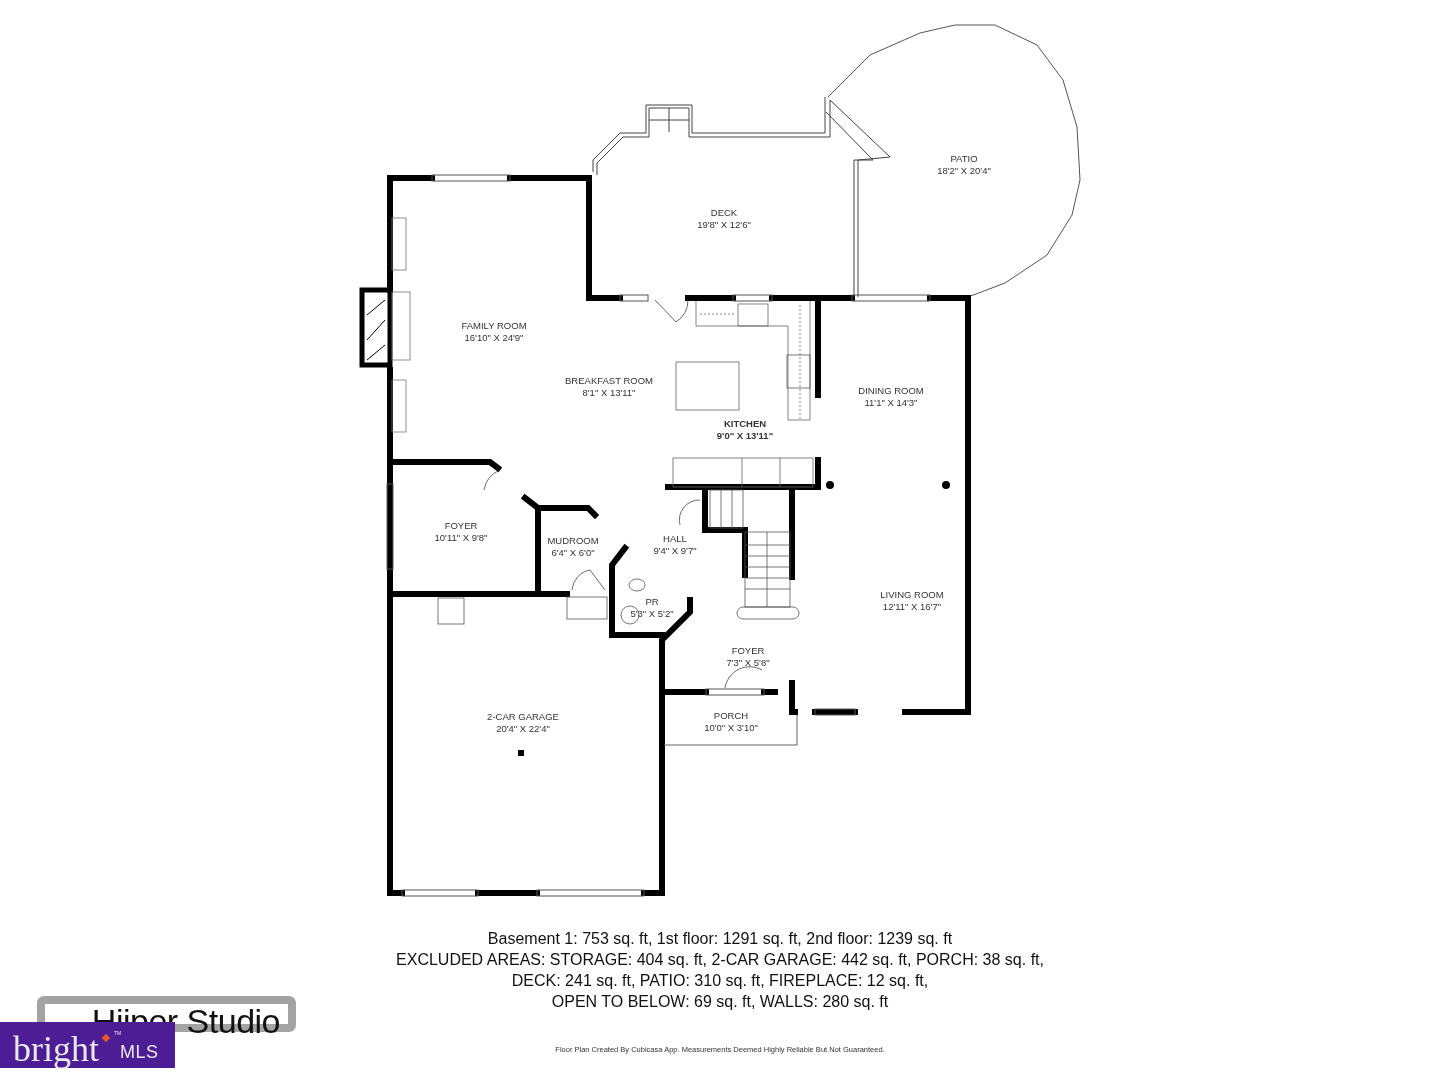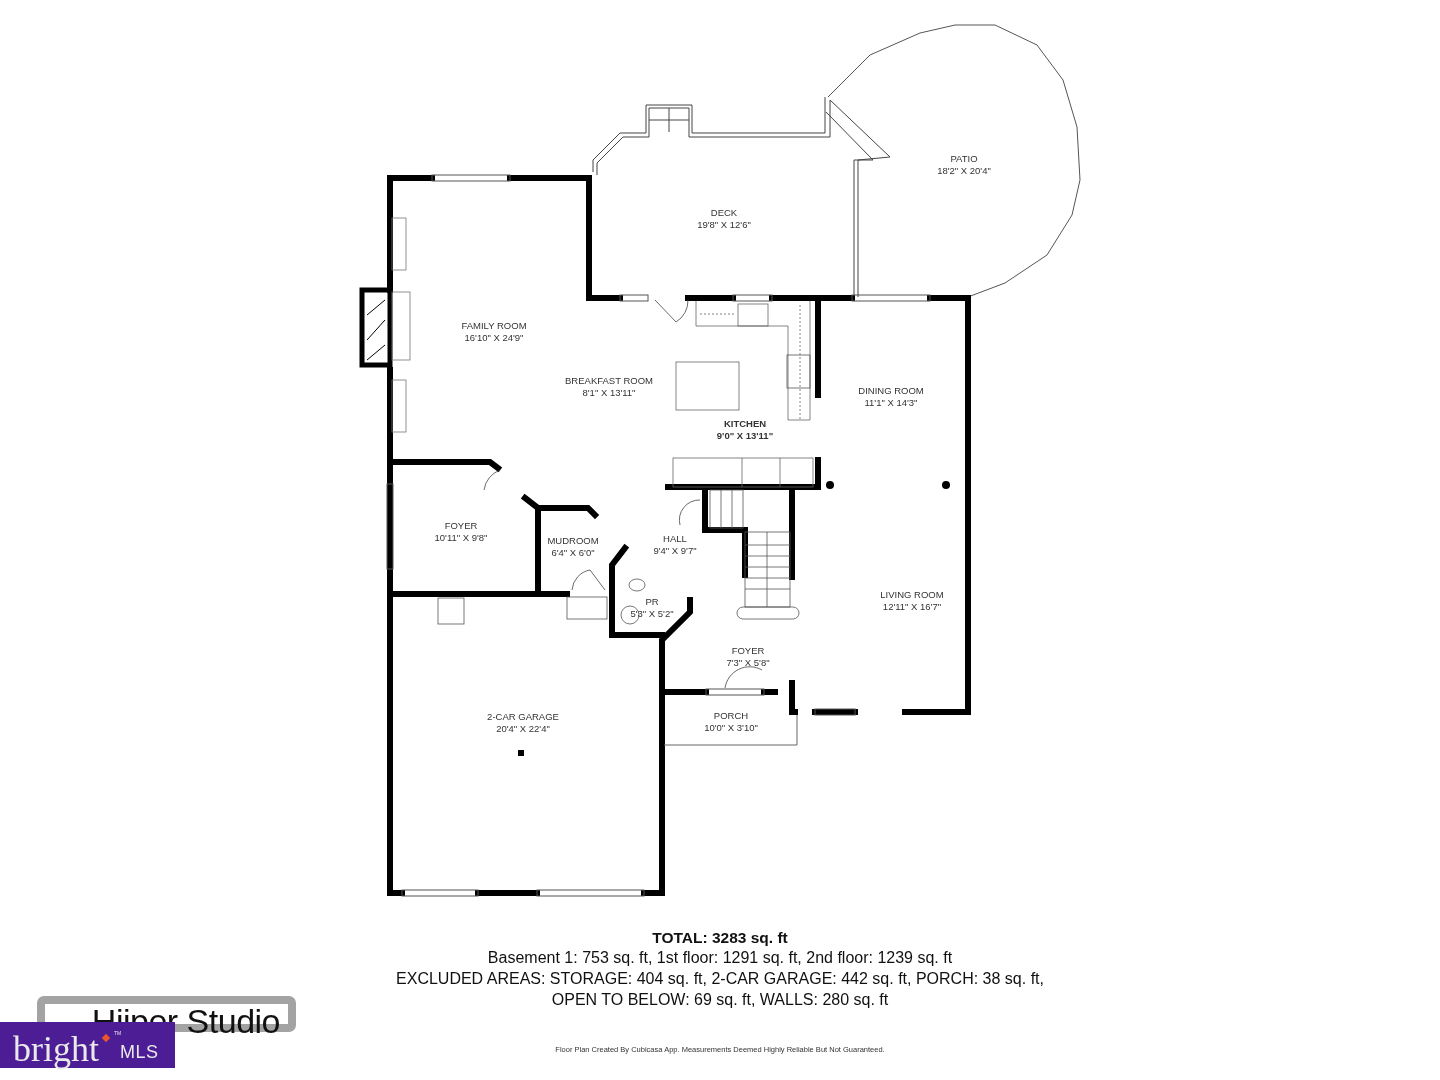--- a/index.html
+++ b/index.html
@@ -184,23 +184,23 @@
 <div class="room-label" style="left:731px; top:710px;">
     <div>PORCH</div>
     <div>10'0" X 3'10"</div>
   </div>
 <div class="room-label" style="left:523px; top:711px;">
     <div>2-CAR GARAGE</div>
     <div>20'4" X 22'4"</div>
   </div>
 
 <div class="summary">
-  <div class="total">TOTAL: 3283 sq. ft</div>
   <div class="line">Basement 1: 753 sq. ft, 1st floor: 1291 sq. ft, 2nd floor: 1239 sq. ft</div>
   <div class="line">EXCLUDED AREAS: STORAGE: 404 sq. ft, 2-CAR GARAGE: 442 sq. ft, PORCH: 38 sq. ft,</div>
+  <div class="line">DECK: 241 sq. ft, PATIO: 310 sq. ft, FIREPLACE: 12 sq. ft,</div>
   <div class="line">OPEN TO BELOW: 69 sq. ft, WALLS: 280 sq. ft</div>
 </div>
 <div class="disclaimer">Floor Plan Created By Cubicasa App. Measurements Deemed Highly Reliable But Not Guaranteed.</div>
 
 <div class="studio-logo">
   <span>Hiiper Studio</span>
 </div>
 <div class="bright-logo">
   <span class="word">bright</span>
   <span class="spark"></span>

